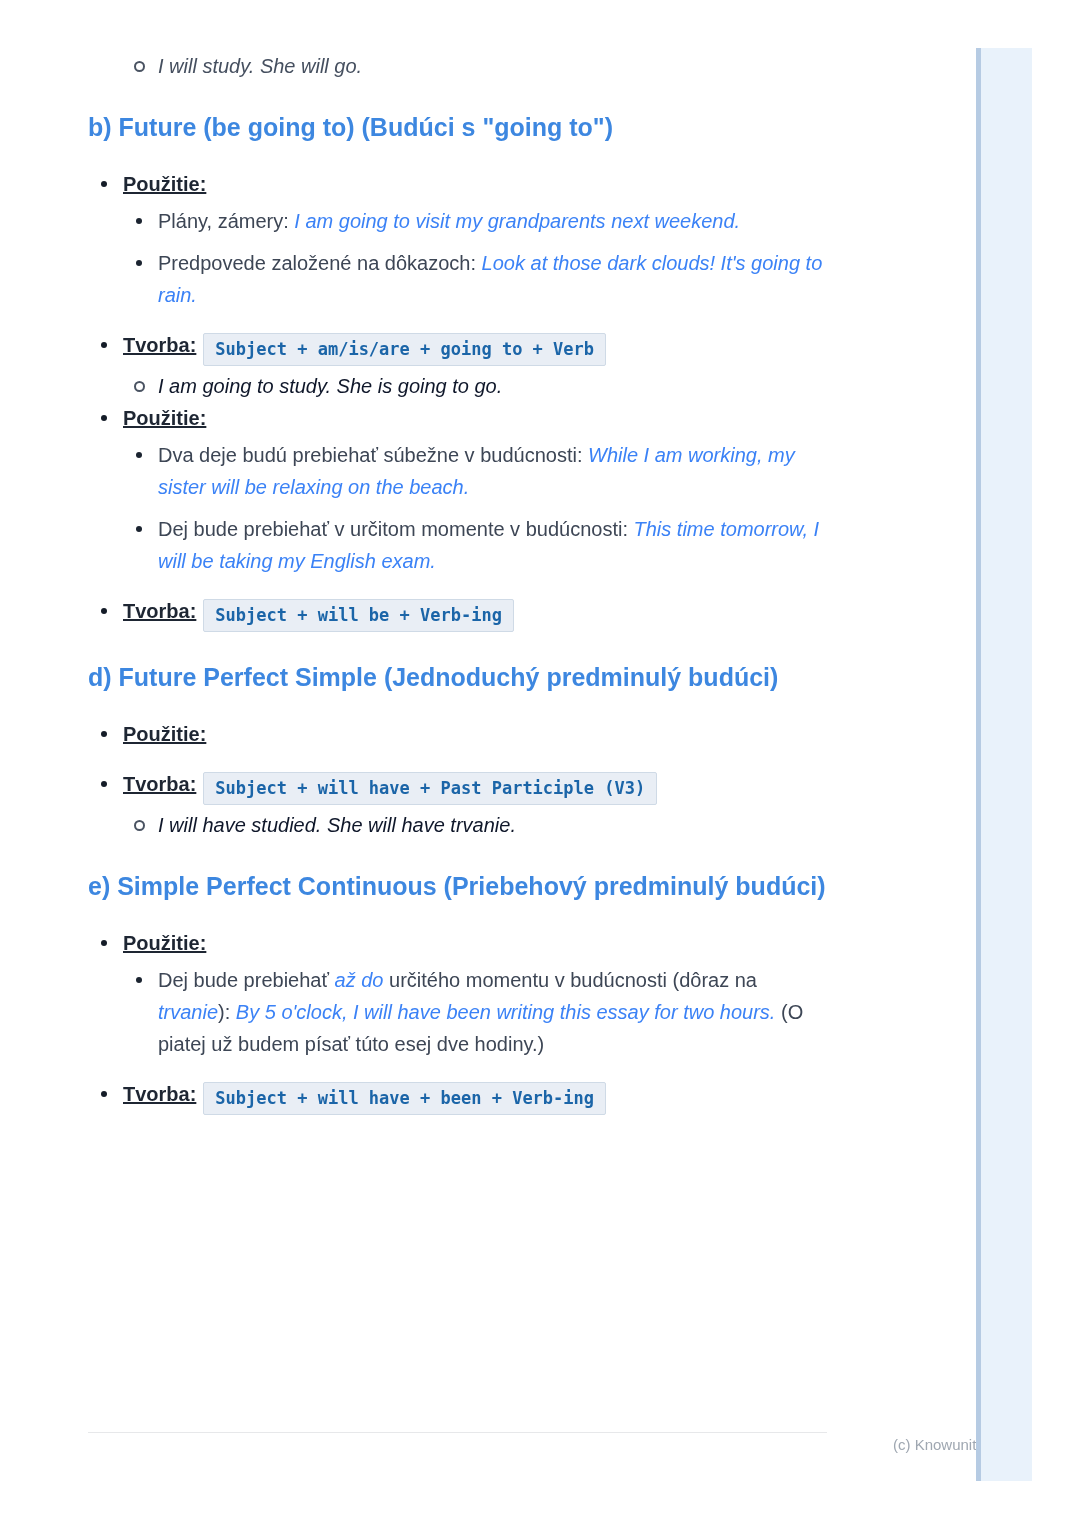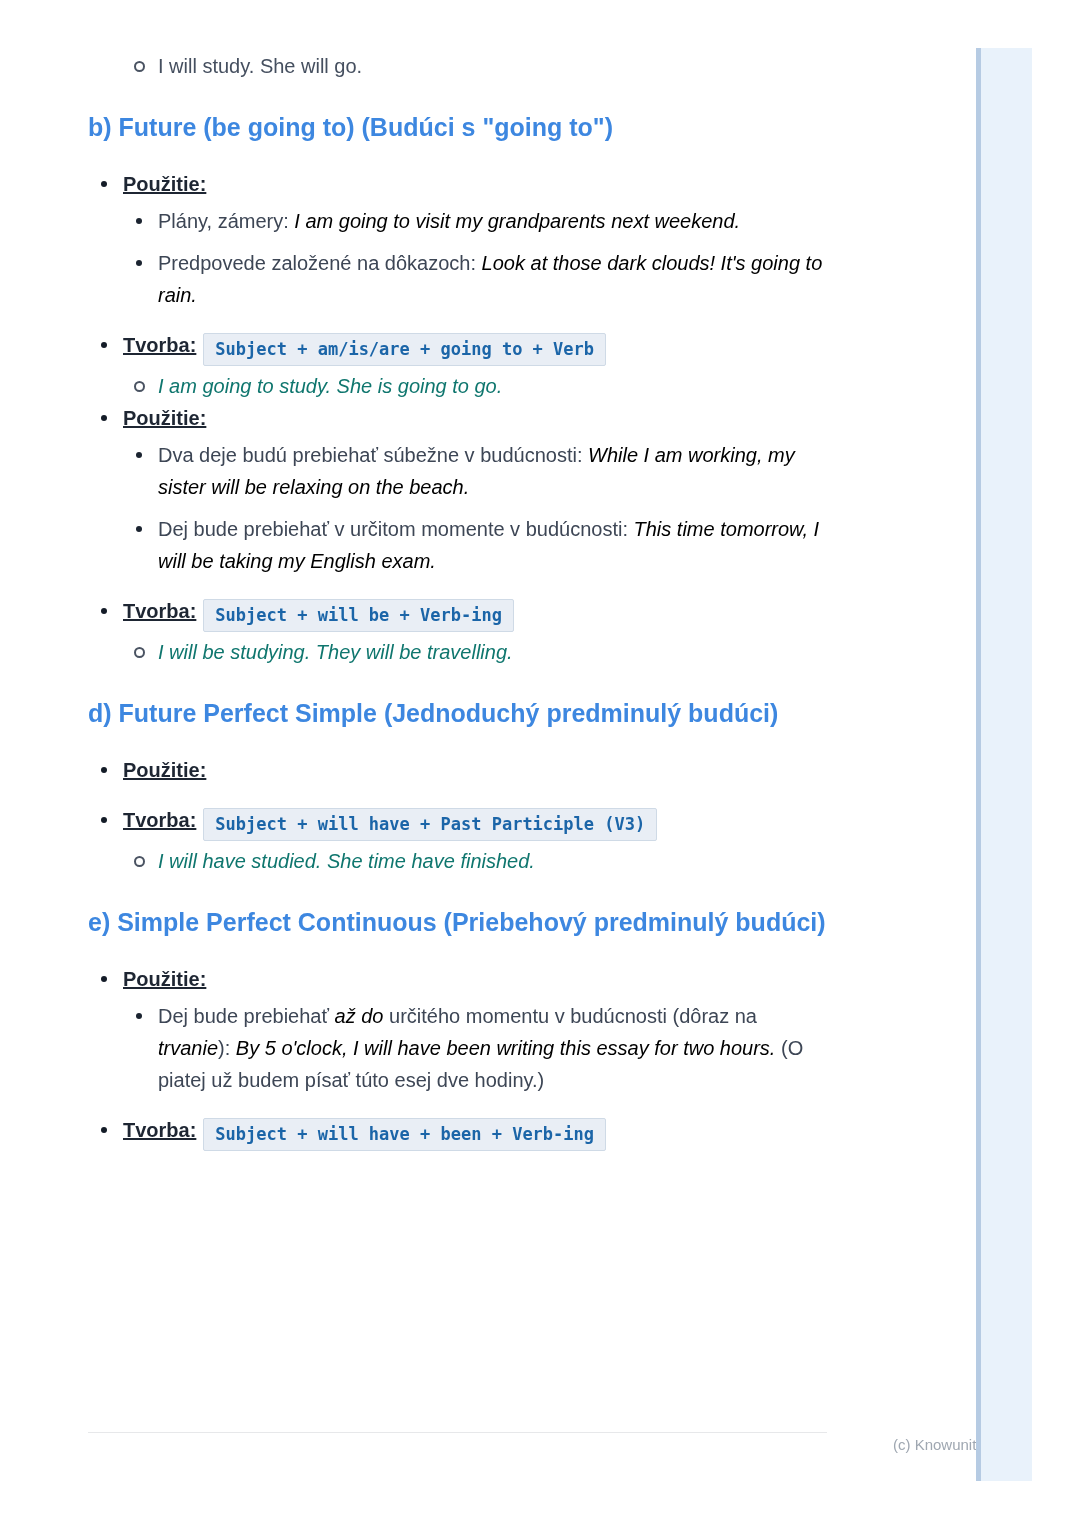--- a/index.html
+++ b/index.html
@@ -17,20 +17,21 @@
   .content {
     position: absolute;
     left: 88px;
     top: 0;
     width: 740px;
   }
   .intro-list { margin-top: 50px; }
   .intro-item {
     position: relative;
     padding-left: 70px;
+    font-style: italic;
     color: #454f5f;
   }
   .intro-item::before {
     content: "";
     position: absolute;
     left: 46px;
     top: 11px;
     width: 7px;
     height: 7px;
     border: 2px solid #4a5362;
@@ -69,21 +70,21 @@
   .lvl2-item::before {
     content: "";
     position: absolute;
     left: 13px;
     top: 13px;
     width: 6px;
     height: 6px;
     background: #1b2430;
     border-radius: 50%;
   }
-  .lvl2-item i { color: #000000; }
+  .lvl2-item i { color: #3b82f6; }
   .form-row { margin-top: 18px; }
   .formula {
     display: inline-block;
     font-family: "DejaVu Sans Mono", monospace;
     font-weight: 700;
     font-size: 17px;
     line-height: 20px;
     color: var(--formula_text, #1b65a8);
     background: var(--formula_bg, #e9eef5);
     border: 1px solid var(--formula_border, #cfdae6);
@@ -91,21 +92,21 @@
     padding: 5px 11px 6px;
     margin-left: 7px;
     vertical-align: -3px;
     white-space: nowrap;
   }
   .example-list { margin-top: 4px; }
   .example-item {
     position: relative;
     padding-left: 35px;
     font-style: italic;
-    color: #0f766e;
+    color: #0f172a;
   }
   .example-item::before {
     content: "";
     position: absolute;
     left: 11px;
     top: 11px;
     width: 7px;
     height: 7px;
     border: 2px solid #4a5362;
     border-radius: 50%;
@@ -176,37 +177,34 @@
     <ul>
       <li class="lvl1-item">
         <span class="lvl1-label">Použitie:</span>
         <ul class="lvl2">
           <li class="lvl2-item"><span>Dva deje budú prebiehať súbežne v budúcnosti: </span><i>While I am working, my sister will be relaxing on the beach.</i></li>
           <li class="lvl2-item"><span>Dej bude prebiehať v určitom momente v budúcnosti: </span><i>This time tomorrow, I will be taking my English exam.</i></li>
         </ul>
       </li>
       <li class="lvl1-item form-row">
         <span class="lvl1-label">Tvorba:</span><code class="formula">Subject + will be + Verb-ing</code>
-        <ul class="example-list">
-          <li class="example-item">I will be studying. They will be travelling.</li>
-        </ul>
       </li>
     </ul>
   </section>
 
   <section>
     <h2 class="section-heading">d) Future Perfect Simple (Jednoduchý predminulý budúci)</h2>
     <ul>
       <li class="lvl1-item">
         <span class="lvl1-label">Použitie:</span>
       </li>
       <li class="lvl1-item form-row">
         <span class="lvl1-label">Tvorba:</span><code class="formula">Subject + will have + Past Participle (V3)</code>
         <ul class="example-list">
-          <li class="example-item">I will have studied. She time have finished.</li>
+          <li class="example-item">I will have studied. She will have trvanie.</li>
         </ul>
       </li>
     </ul>
   </section>
 
   <section>
     <h2 class="section-heading">e) Simple Perfect Continuous (Priebehový predminulý budúci)</h2>
     <ul>
       <li class="lvl1-item">
         <span class="lvl1-label">Použitie:</span>

